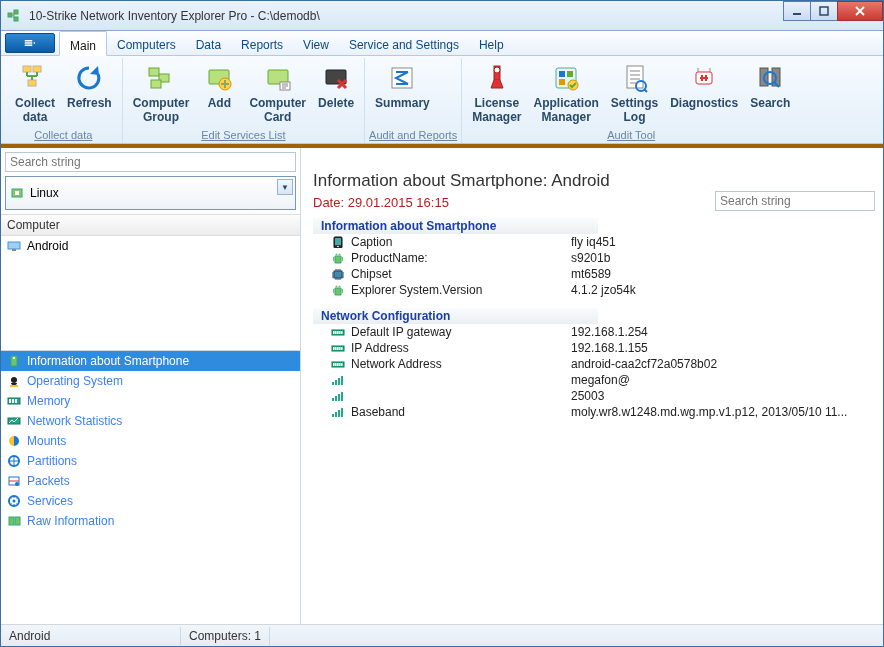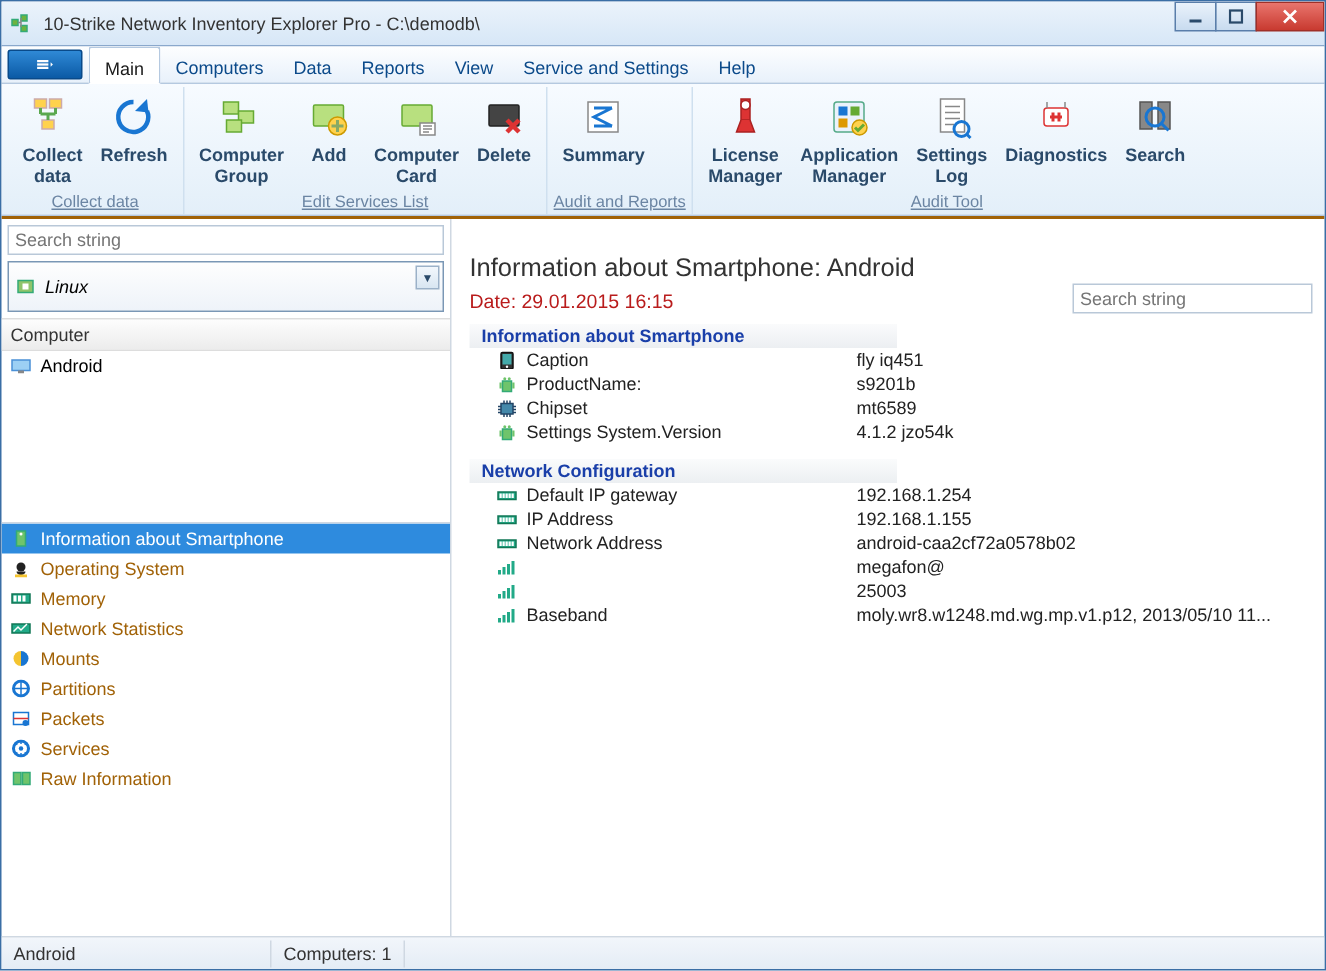--- a/index.html
+++ b/index.html
@@ -15,32 +15,32 @@
 .file-btn svg { width:12px; height:12px; }
 .tab { padding:4px 10px 0 10px; color:#0b4a8a; cursor:default; display:flex; align-items:center; }
 .tab.active { background:#fff; border:1px solid #b5c9e0; border-bottom:1px solid #fff; color:#1a1a1a; border-radius:2px 2px 0 0; margin-bottom:-1px; }
 .ribbon { height:88px; background:linear-gradient(#f7fbff,#e3eff9); border-bottom:1px solid #b5c9e0; display:flex; align-items:stretch; padding:2px 4px 0 4px; }
 .group { display:flex; flex-direction:column; padding:0 4px; border-right:1px solid #cfe0ef; }
 .group:last-child { border-right:none; }
 .group-btns { display:flex; flex:1; align-items:flex-start; gap:0;font-weight:bold; }
 .rbtn { display:flex; flex-direction:column; align-items:center; justify-content:flex-start; padding:4px 6px 2px 6px; cursor:default; color:#2a4a6a; text-align:center; min-width:48px; }
 .rbtn .ico { width:32px; height:32px; display:flex; align-items:center; justify-content:center; margin-bottom:2px; }
 .group-label { text-align:center; color:#6b85a3; padding:0 0 2px 0; font-size:11px;text-decoration:underline; }
-.workarea { flex:1; display:flex; border-top:2px solid #a16207; min-height:0; }
+.workarea { flex:1; display:flex; border-top:4px solid #a16207; min-height:0; }
 .left { width:300px; display:flex; flex-direction:column; border-right:1px solid #cfd8e2; }
 .searchbox { border:1px solid #b9c8d8; margin:4px; height:20px; padding:1px 4px; color:#888; background:#fff; }
-.combo { border:1px solid #7a97b5; margin:0 4px 4px 4px; height:22px; display:flex; align-items:center; padding:16px 4px; background:linear-gradient(#fefefe,#eef3f9); position:relative;font-style:italic; }
+.combo { border:1px solid #7a97b5; margin:0 4px 4px 4px; height:22px; display:flex; align-items:center; padding:16px 4px; background:linear-gradient(#fefefe,#eef3f9); position:relative; }
 .combo .arrow { position:absolute; right:2px; top:2px; width:16px; height:16px; border:1px solid #9bb1c8; background:linear-gradient(#f2f7fc,#d8e6f2); display:flex; align-items:center; justify-content:center; font-size:8px; color:#2a4a6a; }
 .combo .ci { width:14px; height:14px; margin-right:6px; }
 .colhead { background:linear-gradient(#fdfdfd,#ececec); border-top:1px solid #ddd; border-bottom:1px solid #ddd; padding:3px 6px; color:#333; }
 .tree { flex:0 0 auto; }
 .tree-row { padding:3px 6px; display:flex; align-items:center; gap:6px; }
 .tree-row .ico { width:14px; height:10px; }
 .cat-list { flex:1; border-top:1px solid #cfd8e2; margin-top:94px; overflow:auto; }
-.cat { padding:3px 4px 3px 6px; display:flex; align-items:center; gap:6px; color:#a16207; }
+.cat { padding:3px 4px 3px 6px; display:flex; align-items:center; gap:6px; color:#3b82f6; }
 .cat.sel { background:#2e8bde; color:#fff; }
 .cat .ico { width:14px; height:12px; display:inline-flex; align-items:center; justify-content:center; }
 .right { flex:1; display:flex; flex-direction:column; padding:6px 8px 4px 12px; min-width:0;margin-top:17px; }
 .rhead { display:flex; align-items:flex-start; justify-content:space-between; }
 .rtitle { font-size:17px; color:#333; }
 .rdate { color:#b91c1c; margin:4px 0 8px 0; font-size:13px; }
 .rsearch { border:1px solid #b9c8d8; height:20px; width:160px; padding:1px 4px; color:#888; background:#fff; margin-top:20px; }
 .section { margin-bottom:10px; }
 .shead { background:linear-gradient(#fafbfc,#eceff2); display:flex; align-items:center; gap:6px; padding:1px 2px; color:#1a3fa9; font-weight:bold; font-size:12px; width:285px; }
 .srow { display:flex; align-items:center; padding:1px 0 1px 18px; }
@@ -429,21 +429,21 @@
           <div class="srow">
             <span class="ico">
               <svg viewBox="0 0 14 12">
                 <path d="M4 4h6v7H4z" fill="#6fc46b" stroke="#3a7"></path>
                 <circle cx="5.5" cy="2.5" r="1" fill="#6fc46b"></circle>
                 <circle cx="8.5" cy="2.5" r="1" fill="#6fc46b"></circle>
                 <rect x="2" y="5" width="1.5" height="4" fill="#6fc46b"></rect>
                 <rect x="10.5" y="5" width="1.5" height="4" fill="#6fc46b"></rect>
               </svg>
             </span>
-            <span class="k">Settings System.Version</span>
+            <span class="k">Explorer System.Version</span>
             <span class="v">4.1.2 jzo54k</span>
           </div>
         </div>
         <div class="section">
           <div class="shead">
             <span class="ico">
               <svg viewBox="0 0 14 12">
                 <rect x="1" y="4" width="12" height="5" fill="#2a8" stroke="#175"></rect>
                 <rect x="2" y="5" width="1.5" height="3" fill="#fff"></rect>
                 <rect x="4" y="5" width="1.5" height="3" fill="#fff"></rect>

